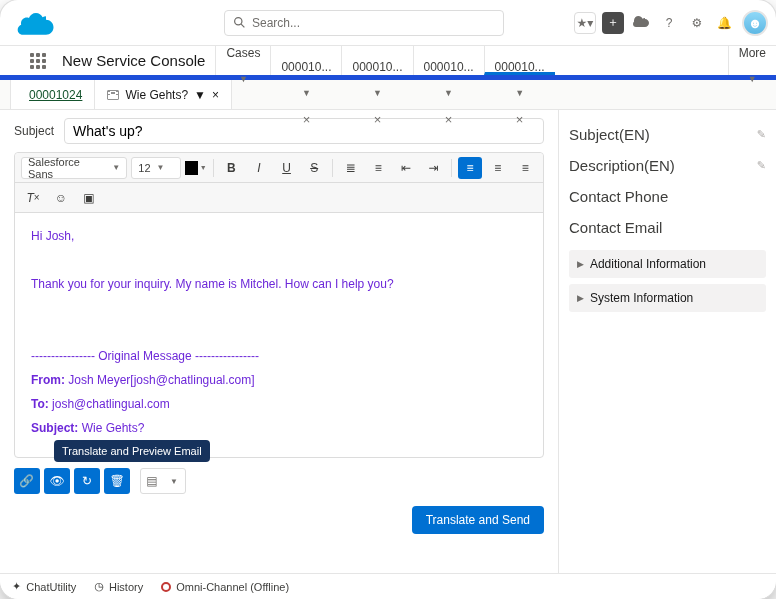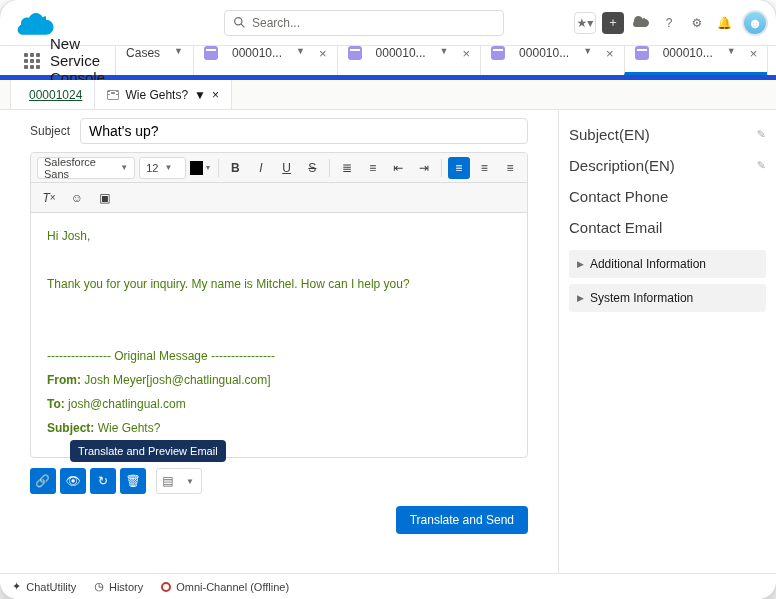--- a/index.html
+++ b/index.html
@@ -15,39 +15,39 @@
 .top-icons .box { border: 1px solid #dcdcdc; }
 .top-icons .plus { background: #4a4a4a; color: #fff; }
 .avatar { width: 26px; height: 26px; border-radius: 50%; background: linear-gradient(#8ed8f8,#5eb8e4); display:flex;align-items:center;justify-content:center;color:#fff;font-size:14px; border:2px solid #e5e5e5;}
 
 
 .nav { height: 34px; display: flex; align-items: stretch; border-bottom: 5px solid #1d4ed8; padding-left: 24px; }
 .waffle { width: 28px; display:flex;align-items:center;justify-content:center;color:#706e6b; }
 .waffle-g{display:grid;grid-template-columns:repeat(3,4px);grid-template-rows:repeat(3,4px);gap:2px;}
 .waffle-g span{background:#706e6b;width:4px;height:4px;border-radius:1px;}
 .app-name{font-size:15px;font-weight:400;display:flex;align-items:center;padding:0 10px;}
-.nav-item{display:flex;align-items:flex-start;padding:0 10px;border-left:1px solid #e5e5e5;font-size:12px;color:#3e3e3c;gap:14px;position:relative;white-space:nowrap;}
+.nav-item{display:flex;align-items:center;padding:0 10px;border-left:1px solid #e5e5e5;font-size:12px;color:#3e3e3c;gap:14px;position:relative;white-space:nowrap;flex-direction:column;}
 .nav-item.active{border-bottom:3px solid #0070d2;}
 .nav-item .case-ic{width:14px;height:14px;background:#a094ed;border-radius:3px;position:relative;display:inline-block;}
 .nav-item .case-ic::after{content:"";position:absolute;inset:3px 2px 2px 2px;border-top:2px solid #fff;}
 .nav-item .x{color:#706e6b;cursor:pointer;font-size:13px;}
 .nav-item .chev{color:#706e6b;font-size:9px;}
 .more{margin-left:auto;border-left:1px solid #e5e5e5;font-size:12px;}
 
 
 .sub { height: 30px; display:flex;align-items:stretch;border-bottom:1px solid #e5e5e5;padding-left:10px;background:#fafaf9;}
 .sub-item{display:flex;align-items:center;padding:0 12px;gap:6px;font-size:12px;border-right:1px solid #e5e5e5;background:#fff;}
 .sub-item.first{border-left:1px solid #e5e5e5;}
 .sub-item .u{text-decoration:underline;color:#14532d;font-weight:400;cursor:pointer;}
 .env-ic{width:12px;height:10px;border:1px solid #919191;border-radius:1px;position:relative;display:inline-block;}
 .env-ic::before{content:"";position:absolute;left:0;right:0;top:0;height:4px;background:linear-gradient(to bottom right,transparent 45%,#919191 45%,#919191 55%,transparent 55%),linear-gradient(to bottom left,transparent 45%,#919191 45%,#919191 55%,transparent 55%);}
 
 
 .layout{display:flex;height:calc(599px - 46px - 34px - 30px - 26px);}
-.left{flex:1;overflow:hidden;padding:6px 16px;}
+.left{flex:1;overflow:hidden;padding:6px 0;}
 .right{width:218px;border-left:1px solid #e5e5e5;background:#fff;padding:10px;}
 
 
 .subject-row{display:flex;align-items:center;padding:0 14px;margin:2px 0 8px;gap:10px;}
 .subject-row label{color:#3e3e3c;font-size:12px;}
 .subject-row input{flex:1;height:26px;border:1px solid #dcdcdc;border-radius:4px;padding:0 8px;font-size:14px;}
 
 
 .editor{margin:0 14px;border:1px solid #dcdcdc;border-radius:4px;background:#fff;}
 .toolbar{height:30px;border-bottom:1px solid #dcdcdc;display:flex;align-items:center;padding:0 6px;gap:4px;background:#f7f7f7;border-radius:4px 4px 0 0;}
@@ -55,21 +55,21 @@
 .sel .chev{font-size:8px;color:#706e6b;}
 .sw{width:22px;height:22px;display:flex;align-items:center;justify-content:center;position:relative;}
 .colorbox{width:14px;height:14px;background:#000;}
 .tiny-chev{font-size:7px;color:#706e6b;margin-left:2px;}
 .tb{width:24px;height:22px;border:1px solid transparent;border-radius:3px;background:transparent;display:flex;align-items:center;justify-content:center;font-size:12px;color:#3e3e3c;cursor:pointer;}
 .tb.active{background:#0070d2;color:#fff;}
 .divider{width:1px;height:18px;background:#dcdcdc;margin:0 2px;}
 
 .toolbar2{height:30px;border-bottom:1px solid #dcdcdc;display:flex;align-items:center;padding:0 6px;gap:4px;background:#f7f7f7;}
 
-.body{padding:14px 16px;font-size:12px;color:#4d7c0f;line-height:1.5;min-height:120px;}
+.body{padding:14px 16px;font-size:12px;color:#6d28d9;line-height:1.5;min-height:120px;}
 .body p{margin:0 0 6px;}
 
 
 .attach{margin:10px 14px 4px;display:flex;align-items:flex-end;gap:4px;position:relative;}
 .ab{width:26px;height:26px;border-radius:3px;display:flex;align-items:center;justify-content:center;color:#fff;background:#0070d2;cursor:pointer;}
 .ab-group{display:flex;border:1px solid #dcdcdc;border-radius:3px;overflow:hidden;background:#fff;margin-left:6px;}
 .ab-group span{width:22px;height:24px;display:flex;align-items:center;justify-content:center;color:#706e6b;}
 .tip{position:absolute;left:40px;top:-28px;background:#16325c;color:#fff;font-size:11px;padding:5px 8px;border-radius:4px;white-space:nowrap;}
 .tip::after{content:"";position:absolute;left:24px;bottom:-4px;border:4px solid transparent;border-top-color:#16325c;}
 

